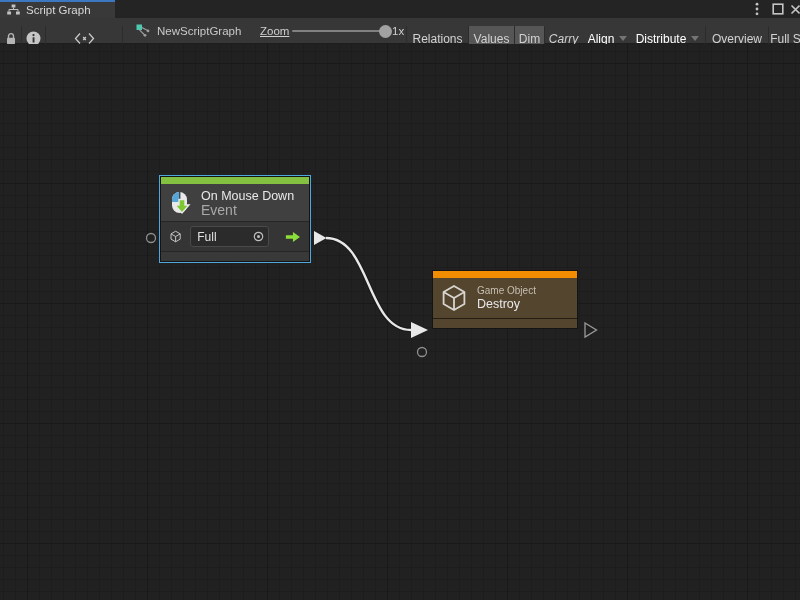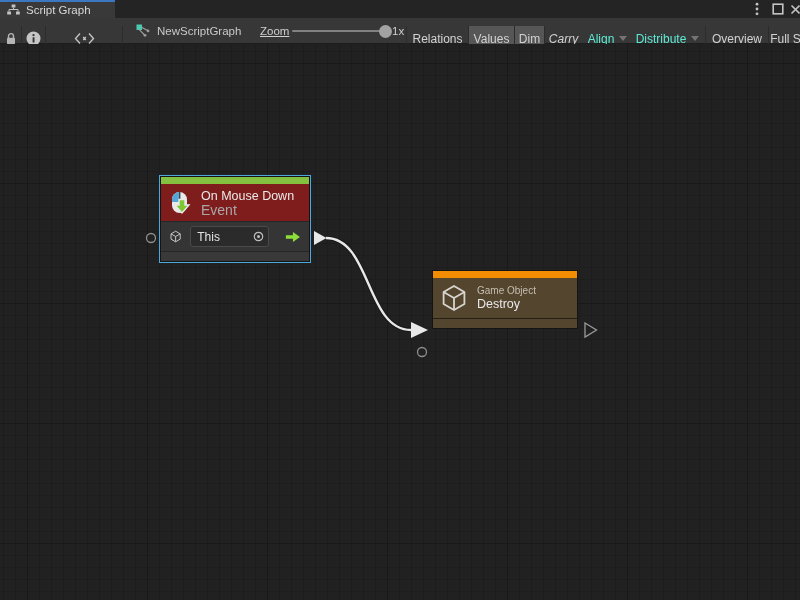--- a/index.html
+++ b/index.html
@@ -15,21 +15,21 @@
   .winctl { position:absolute; top:2px; width:16px; height:14px; display:flex; align-items:center; justify-content:center; }
   .wc-menu { left:749px; } .wc-max { left:770px; } .wc-close { left:787px; }
 
   
   .toolbar { position:absolute; left:0; top:18px; width:800px; height:26px; background:#373737;
              border-bottom:1px solid #1d1d1d; }
   .tbtn { position:absolute; top:8px; height:25px; display:flex; align-items:center; justify-content:center;
           color:#D2D2D2; font-size:12px; white-space:nowrap; gap:5px; }
   .tbtn.seg { border-left:1px solid #2c2c2c; }
   .tbtn.active { background:#565656; }
-  .tbtn.disabled { color:#5eead4; }
+  .tbtn.disabled { color:#ffffff; }
   .tb-lock { left:0; width:21px; }
   .tb-info { left:21px; width:24px; border-left:1px solid #2c2c2c; }
   .tb-code { left:45px; width:78px; border-left:1px solid #2c2c2c; border-right:1px solid #2c2c2c; }
   .breadcrumb { position:absolute; left:136px; top:0; height:25px; display:flex; align-items:center; gap:7px; }
   .breadcrumb-label { font-size:11.5px; color:#C9C9C9; }
   .zoom-label { position:absolute; left:260px; top:0; height:25px; display:flex; align-items:center;
                 font-size:11.5px; color:#CFCFCF;text-decoration:underline; }
   .zoom-track { position:absolute; left:292px; top:12px; width:94px; height:2px; background:#818181; border-radius:1px; }
   .zoom-handle { position:absolute; right:-6px; top:-5.5px; width:13px; height:13px; border-radius:50%; background:#A2A2A2; }
   .zoom-value { position:absolute; left:392px; top:0; height:25px; display:flex; align-items:center;
@@ -58,21 +58,21 @@
   
   .node { position:absolute; display:flex; flex-direction:column; }
   .node-omd { left:159px; top:131px; width:152px; border:1px solid #4FA8DC; background:#141414; padding:1px; }
   .node-destroy { left:432px; top:226px; width:146px; border:1px solid #141414; }
   .accent { height:7px; }
   .n-head { display:flex; align-items:center; gap:8px; padding:5px 6px; }
   .n-titles { display:flex; flex-direction:column; justify-content:center; }
   .n-title { font-size:12.5px; color:#E9E9E9; line-height:15px; white-space:nowrap; }
   .n-sub   { font-size:14px; color:#A8A8A8; line-height:12px; white-space:nowrap; }
   .n-cat   { font-size:10px;  color:#C6BEB0; line-height:12px; white-space:nowrap; }
-  .omd-head { background:#7f1d1d; height:37px; }
+  .omd-head { background:#404040; height:37px; }
   .omd-body { background:#353535; border-top:1px solid #262626; height:30px;
               display:flex; align-items:center; padding:0 8px; gap:8px; }
   .omd-foot { background:#393939; border-top:1px solid #262626; height:10px; }
   .dst-head { background:#54452F; height:40px; }
   .dst-body { background:#373737; border-top:1px solid #242424; }
   .dst-row1 { height:24px; display:flex; align-items:center; padding:0 8px; }
   .dst-row2 { height:23px; display:flex; align-items:center; padding:0 9px; gap:7px; }
   .dst-foot { background:#54452F; border-top:1px solid #241E14; height:10px; }
   .spacer { flex:1; }
   .field { display:flex; align-items:center; background:#2B2B2B; border:1px solid #4A4A4A;
@@ -201,21 +201,21 @@
         <div class="n-titles">
           <span class="n-title">On Mouse Down</span>
           <span class="n-sub">Event</span>
         </div>
       </div>
       <div class="omd-body">
         <svg width="15" height="15" viewBox="0 0 30 30">
           <path d="M15 3 L25.4 9 V21 L15 27 L4.6 21 V9 Z M4.6 9 L15 15 L25.4 9 M15 15 V27" stroke="#C9C9C9" fill="none" stroke-width="2.2" stroke-linejoin="round"></path>
         </svg>
         <div class="field field-this">
-          <span class="field-text">This</span>
+          <span class="field-text">Full</span>
           <svg width="11" height="11" viewBox="0 0 11 11">
             <circle cx="5.5" cy="5.5" r="4.2" fill="none" stroke="#BDBDBD" stroke-width="1.2"></circle>
             <circle cx="5.5" cy="5.5" r="1.5" fill="#BDBDBD"></circle>
           </svg>
         </div>
         <span class="spacer"></span>
         <svg width="18" height="14" viewBox="0 0 18 14">
           <path d="M1 5 h8 V1.2 L17 7 L9 12.8 V9 H1 Z" fill="#8CDE3A"></path>
         </svg>
       </div>

